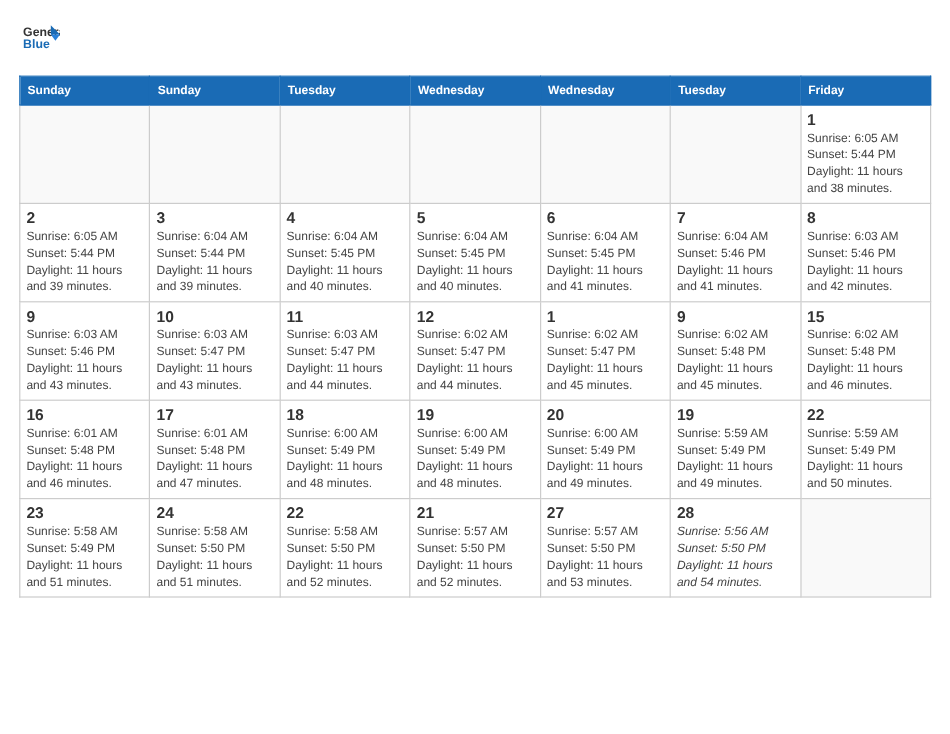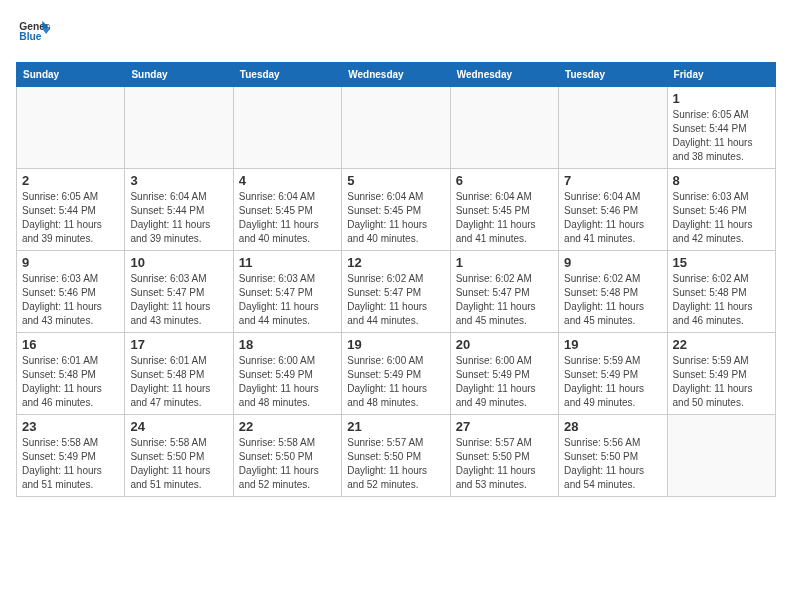--- a/index.html
+++ b/index.html
@@ -308,21 +308,21 @@
         </td>
         <td>
           <span class="day-number">27</span>
           <div class="day-info" style="white-space: pre-line;">Sunrise: 5:57 AM
 Sunset: 5:50 PM
 Daylight: 11 hours
 and 53 minutes.</div>
         </td>
         <td>
           <span class="day-number">28</span>
-          <div class="day-info" style="white-space: pre-line;">Sunrise: 5:56 AM
+          <div class="day-info" style="white-space: pre-line; font-style: italic;">Sunrise: 5:56 AM
 Sunset: 5:50 PM
 Daylight: 11 hours
 and 54 minutes.</div>
         </td>
         <td class="empty"></td>
       </tr>
     </tbody>
 </table>
 
 </body></html>

